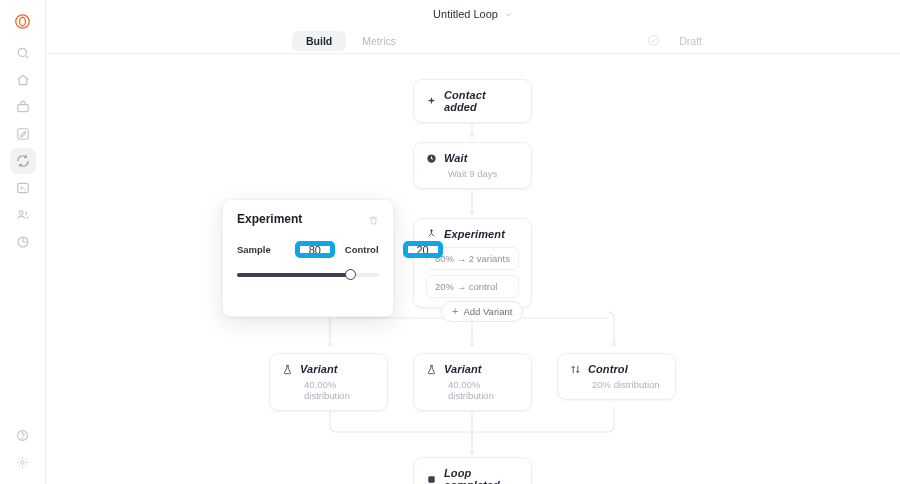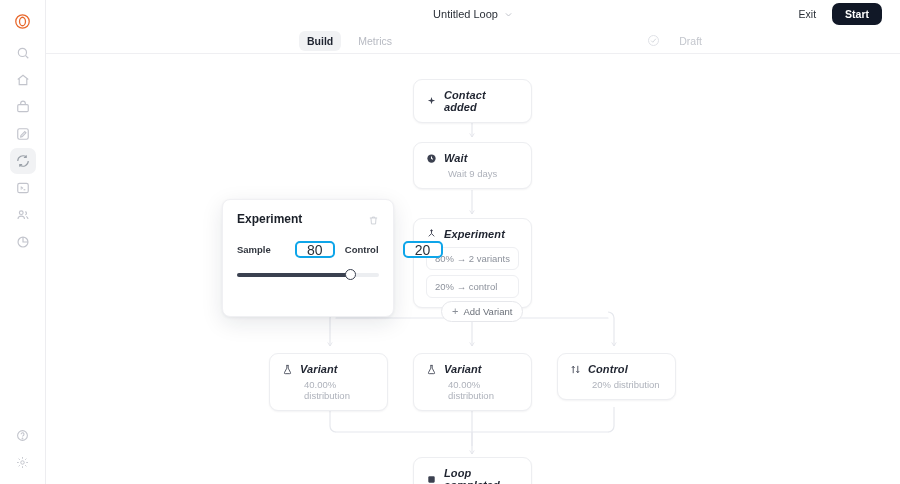--- a/index.html
+++ b/index.html
@@ -64,23 +64,23 @@
     font-family: inherit;
   }
 
   
   .tabsbar {
     height: 26px; border-bottom: 1px solid #efeff2;
     position: relative; display: flex; align-items: center;
   }
   .tabs { position: absolute; left: 246px; display: flex; align-items: center; gap: 2px; }
   .tab {
-    font-size: 10.5px; padding: 4px 8px; border-radius: 6px;
+    font-size: 10.5px; padding: 4px 14px; border-radius: 6px;
     color: #b7bac2; font-weight: 500; background: transparent;
-    border: none; font-family: inherit; margin-left: 7px;
+    border: none; font-family: inherit;
   }
   .tab.active { background: #f1f2f4; color: #1f2430; font-weight: 600; }
   .status {
     position: absolute; right: 198px;
     display: flex; align-items: center; gap: 20px;
     font-size: 10.5px; color: #c3c6cd;
   }
   .status .check {
     width: 11px; height: 11px; border-radius: 50%;
     border: 1px solid #e0e2e7; color: #cfd2d8;
@@ -133,22 +133,22 @@
     z-index: 20;
   }
   .panel-head { display: flex; align-items: flex-start; justify-content: space-between; }
   .panel-title { font-size: 12px; font-weight: 700; color: #1b2029; }
   .trash { color: #c9ccd3; }
   .panel-desc { font-size: 9px; color: #a9adb6; line-height: 1.45; margin-top: 7px; }
   .fields { display: flex; align-items: center; gap: 10px; margin-top: 11px; }
   .field { display: flex; align-items: center; gap: 24px; }
   .field-label { font-size: 9.5px; color: #31363f; font-weight: 600; }
   .field-input {
-    width: 40px; height: 17px; border: 2px solid #0ea5e9; border-radius: 5px;
-    font-size: 14px; color: #2c313a; text-align: center; font-family: inherit;
+    width: 40px; height: 17px; border: 5px solid #0ea5e9; border-radius: 5px;
+    font-size: 11px; color: #2c313a; text-align: center; font-family: inherit;
     background: #fff; padding: 0;
   }
   .slider-wrap { margin-top: 12px; position: relative; height: 10px; }
   .slider-track { position: absolute; top: 3px; left: 0; right: 0; height: 4px; background: #eceef1; border-radius: 3px; }
   .slider-fill { position: absolute; top: 3px; left: 0; height: 4px; background: #3a4150; border-radius: 3px; }
   .slider-thumb {
     position: absolute; top: -1px; width: 11px; height: 11px;
     background: #ffffff; border: 1.5px solid #3a4150; border-radius: 50%;
   }
 </style>
@@ -261,24 +261,20 @@
 
     <div class="topbar">
       <div class="loop-title">
         <span>Untitled Loop</span>
         <span class="chev">
           <svg width="9" height="9" viewBox="0 0 24 24" fill="none" stroke="currentColor" stroke-width="2.4">
               <path d="M5 9l7 7 7-7"></path>
             </svg>
         </span>
       </div>
-      <div class="topbar-right">
-        <button class="exit-btn">Exit</button>
-        <button class="start-btn">Start</button>
-      </div>
     </div>
 
     <div class="tabsbar">
       <div class="tabs">
         <button class="tab active">Build</button>
         <button class="tab">Metrics</button>
       </div>
       <div class="status">
         <span class="check">
           <svg width="7" height="7" viewBox="0 0 24 24" fill="none" stroke="currentColor" stroke-width="3">

